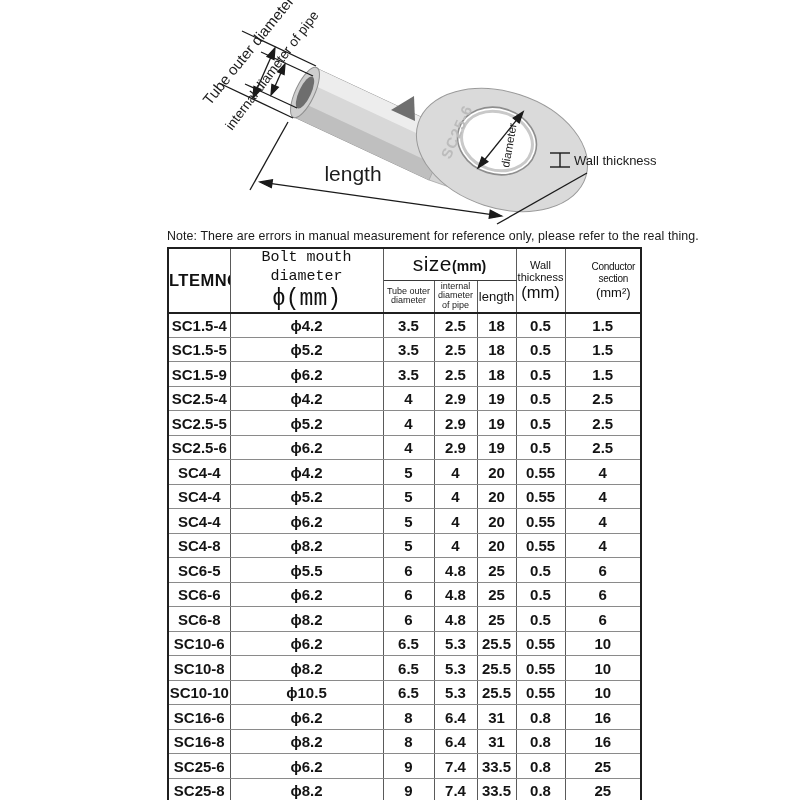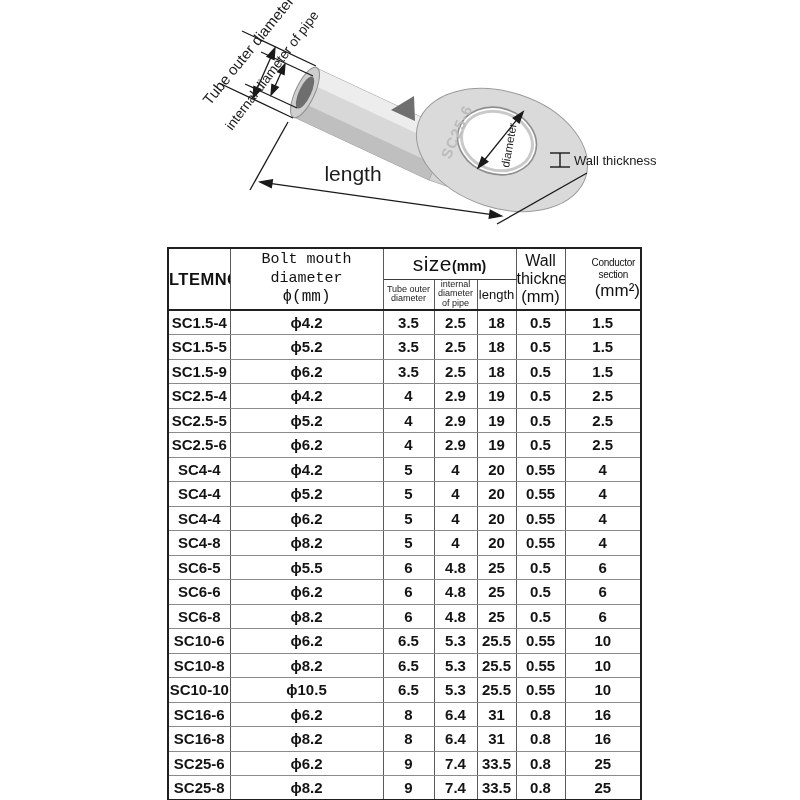--- a/index.html
+++ b/index.html
@@ -28,32 +28,32 @@
   }
   .spec thead th { border-bottom-color:#3a3a3a; }
   .spec thead { border-bottom:2px solid #1f1f1f; }
   .spec thead tr.h1 { height:31px; }
   .spec thead tr.h2 { height:31px; }
   .spec tbody tr { height:24.5px; }
   .spec tbody td { font-size:15px; font-weight:700; color:#141414; }
   th.item   { font-size:16.5px; font-weight:700; letter-spacing:0.5px; }
   th.bolt   { font-weight:400;font-family:Liberation Mono, monospace; }
   th.bolt .l1 { font-size:15px; line-height:1.25; }
-  th.bolt .l2 { font-size:16px; line-height:1.1;text-align:center; }
+  th.bolt .l2 { font-size:23px; line-height:1.1;text-align:center; }
   th.size   { font-weight:400;text-align:center; }
   th.size .big  { font-size:21px; letter-spacing:0.5px; }
   th.size .unit { font-size:14px; font-weight:700; }
   th.sub    { font-size:9px; font-weight:400; line-height:1.08; color:#222; }
   th.sub3   { font-size:13px; font-weight:400; }
   th.wall   { font-weight:400; }
-  th.wall .l1 { font-size:16px; line-height:1.1; }
+  th.wall .l1 { font-size:11px; line-height:1.1; }
   th.wall .l2 { font-size:16.5px; line-height:1.15; }
   th.cond   { font-weight:400;padding-left:21px; }
   th.cond .l1 { font-size:10px; letter-spacing:-0.3px; line-height:1.2; }
-  th.cond .l2 { font-size:17px; line-height:1.2;text-align:right; }
+  th.cond .l2 { font-size:13px; line-height:1.2; }
 </style>
 </head>
 <body>
 
 <div class="page">
 
   <svg class="diagram" viewBox="0 0 520 228" width="520" height="228">
 
     <g>
       <polygon points="166,68 301,131 279,180 144,117" fill="#d8d8d8" stroke="#9a9a9a" stroke-width="1"></polygon>
@@ -118,20 +118,21 @@
       </g>
     </g>
 
     <text class="dimtext" transform="translate(60,106) rotate(-51)" font-size="15">Tube outer diameter</text>
     <text class="dimtext" transform="translate(82,131) rotate(-53)" font-size="13.5">internal diameter of pipe</text>
     <text class="dimtext" x="203" y="181" text-anchor="middle" font-size="21">length</text>
     <text class="dimtext" transform="translate(359,168) rotate(-80)" font-size="11.5">diameter</text>
     <text class="dimtext" x="424" y="165" font-size="13">Wall thickness</text>
   </svg>
 
+  <div class="note">Note: There are errors in manual measurement for reference only, please refer to the real thing.</div>
 
   <table class="spec">
     <colgroup>
       <col style="width:62px">
         <col style="width:153px">
         <col style="width:51px">
       <col style="width:43px">
         <col style="width:39px">
         <col style="width:49px">
         <col style="width:76px">

